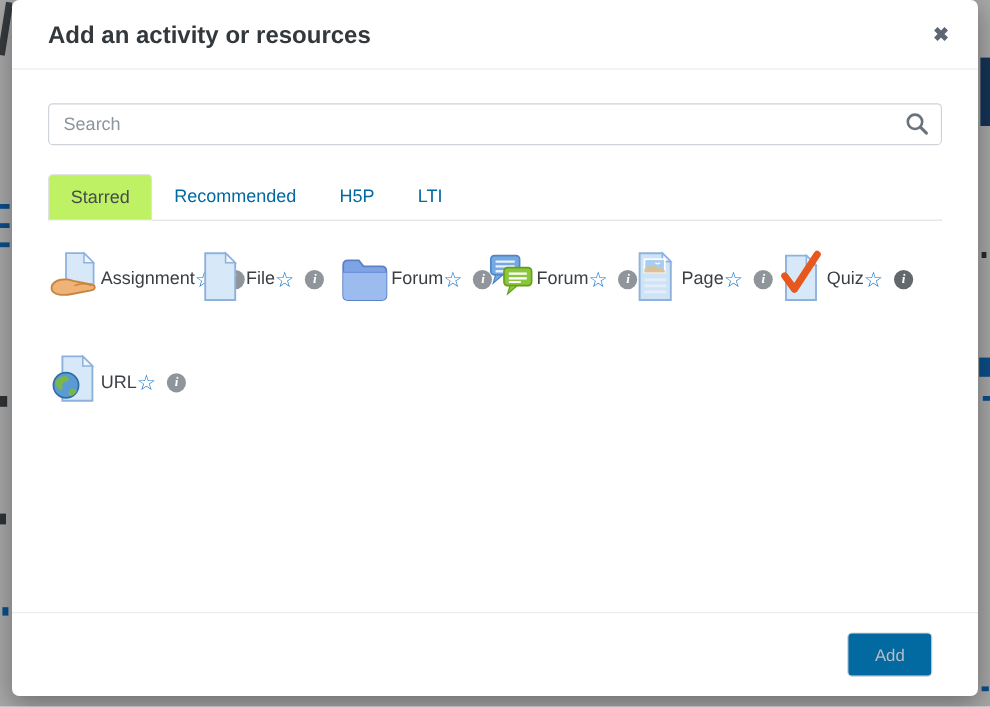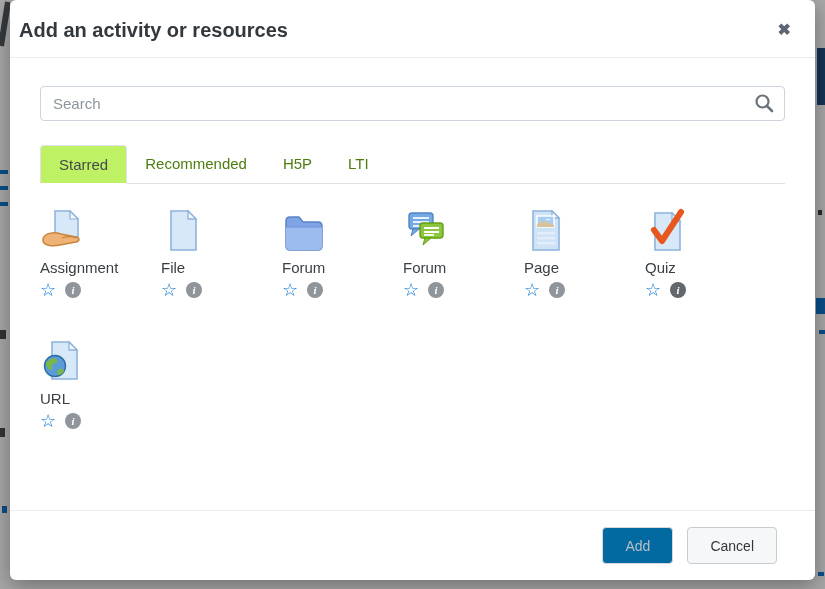--- a/index.html
+++ b/index.html
@@ -15,21 +15,21 @@
 
   
   .modal {
     position:absolute; left:10px; top:0; width:805px; height:580px;
     background:#fff; border-radius:6px;
     box-shadow:0 6px 22px rgba(0,0,0,0.35);
     display:flex; flex-direction:column;
   }
   .modal-header {
     display:flex; align-items:center; justify-content:space-between;
-    padding:18px 16px 15px 9px; border-bottom:1px solid #ececec;
+    padding:18px 16px 15px 30px; border-bottom:1px solid #ececec;
   }
   .modal-title { font-size:20px; color:#33383d; }
   .close-btn {
     border:none; background:transparent; color:#5d6773;
     font-size:16px; font-weight:bold; cursor:pointer; line-height:1;
     padding:4px 8px;
   }
   .modal-body { flex:1; padding:28px 30px 0 30px; overflow:hidden; }
 
   .search-wrap { position:relative; }
@@ -39,32 +39,32 @@
     font-family:"Liberation Sans", sans-serif;
   }
   .search-input::placeholder { color:#8d959d; opacity:1; }
   .search-icon-btn {
     position:absolute; right:10px; top:6px; border:none; background:transparent;
     cursor:pointer; padding:0; line-height:0;
   }
 
   .tabs { display:flex; margin-top:24px; border-bottom:1px solid #dfe3e7; }
   .tab {
-    display:block; padding:10px 18px; font-size:15px; color:#4d7c0f;
+    display:block; padding:10px 18px; font-size:15px; color:#0369a1;
     text-decoration:none; margin-bottom:-1px; cursor:pointer;
   }
   .tab.active {
     color:#464b50; background:#bef264;
     border:1px solid #dfe3e7; border-bottom:1px solid #fff;
     border-radius:4px 4px 0 0;
   }
 
   .modules { display:flex; flex-wrap:wrap; padding-top:22px; }
   .module {
-    width:121px; display:flex; flex-direction:column; 
+    width:121px; display:flex; flex-direction:row; align-items:center;
     margin-bottom:38px; cursor:pointer;
   }
   .mod-icon { height:48px; display:flex; align-items:flex-end; }
   .mod-label { margin-top:5px; font-size:15px; color:#3a3f44; }
   .mod-actions { margin-top:5px; display:flex; align-items:center; gap:9px; }
   .star { color:#1177d1; font-size:18px; line-height:1; cursor:pointer; }
   .info {
     width:16px; height:16px; border-radius:50%; background:#8f959a; color:#fff;
     display:flex; align-items:center; justify-content:center;
     font-size:11px; font-weight:bold; font-style:italic;
@@ -264,16 +264,15 @@
               <i>i</i>
             </span>
         </div>
       </div>
 
     </div>
   </div>
 
   <div class="modal-footer">
     <button class="btn btn-add">Add</button>
-    <button class="btn btn-cancel">Cancel</button>
   </div>
 
 </div>
 
 </body></html>

